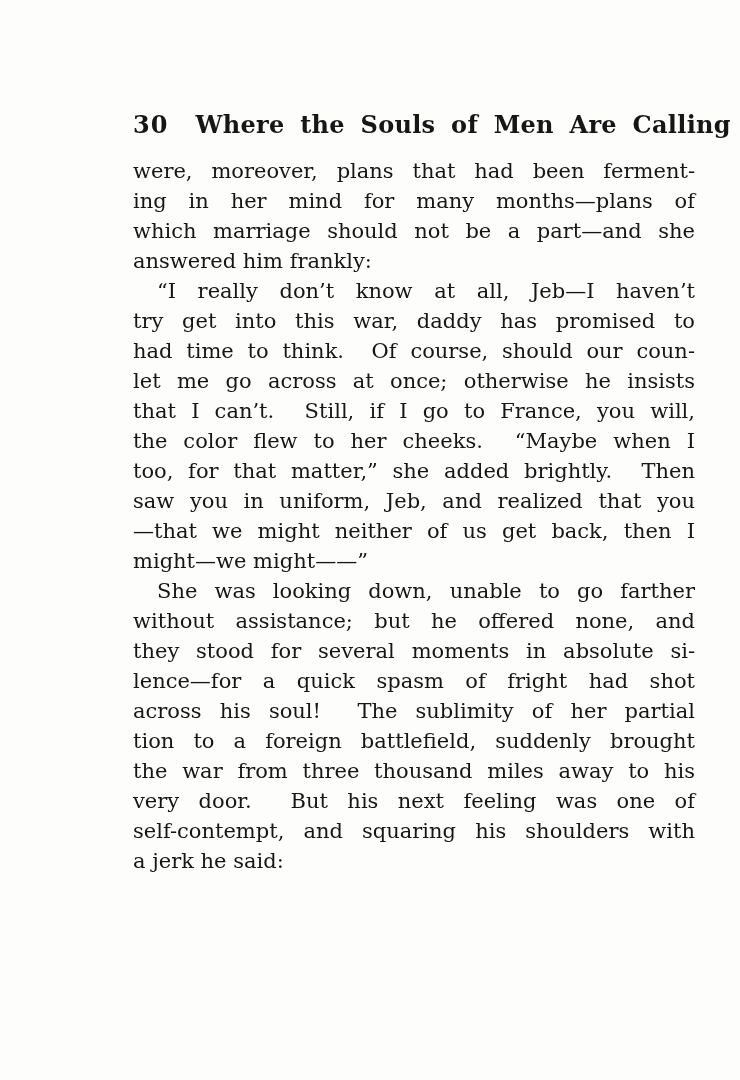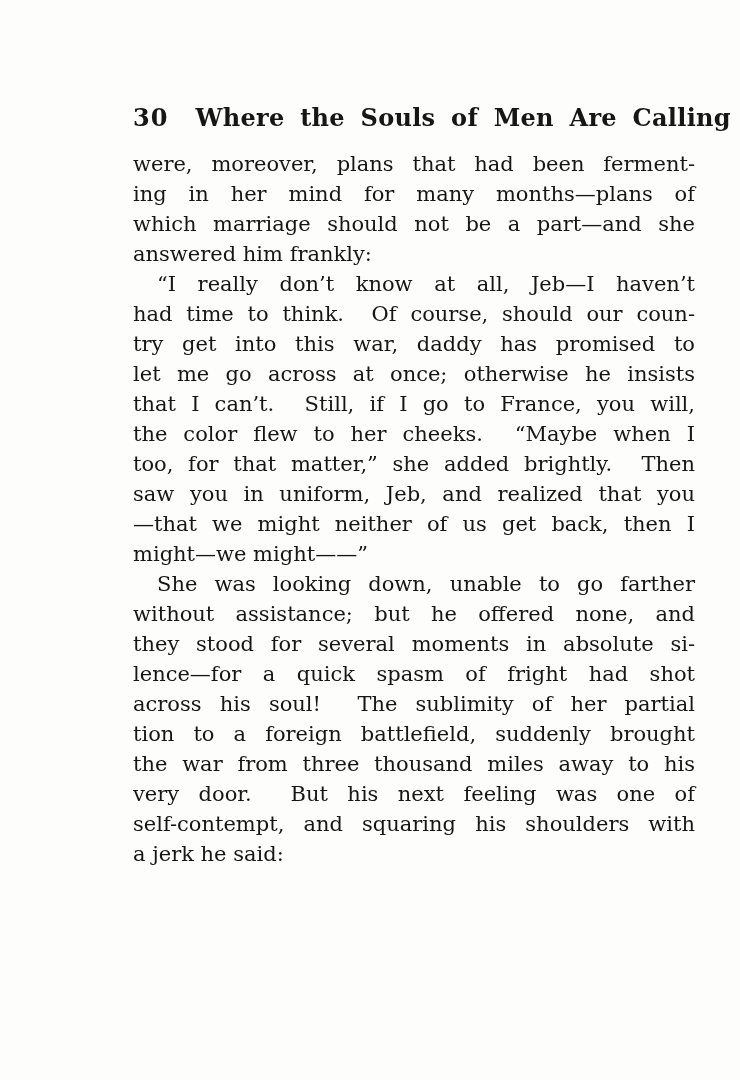--- a/index.html
+++ b/index.html
@@ -8,21 +8,21 @@
     position: relative;
     width: 740px;
     height: 1080px;
     background: #fdfdfb;
     overflow: hidden;
     color: #161616;
   }
   .content {
     position: absolute;
     left: 133px;
-    top: 104px;
+    top: 111px;
     width: 562px;
   }
   .header {
     display: flex;
     align-items: baseline;
     font-family: "DejaVu Serif", serif;
     font-weight: bold;
     font-size: 24px;
     line-height: 28px;
     margin-bottom: 17px;
@@ -63,22 +63,22 @@
       <span class="page-number">30</span>
       <span class="running-title">Where the Souls of Men Are Calling</span>
     </div>
 
     <div class="body-text">
       <div class="line">were, moreover, plans that had been ferment-</div>
       <div class="line">ing in her mind for many months—plans of</div>
       <div class="line">which marriage should not be a part—and she</div>
       <div class="line end">answered him frankly:</div>
       <div class="line indent">“I really don’t know at all, Jeb—I haven’t</div>
+      <div class="line">try get into this war, daddy has promised to</div>
       <div class="line">had time to think.&nbsp; Of course, should our coun-</div>
-      <div class="line">try get into this war, daddy has promised to</div>
       <div class="line">let me go across at once; otherwise he insists</div>
       <div class="line">that I can’t.&nbsp; Still, if I go to France, you will,</div>
       <div class="line">the color flew to her cheeks.&nbsp; “Maybe when I</div>
       <div class="line">too, for that matter,” she added brightly.&nbsp; Then</div>
       <div class="line">saw you in uniform, Jeb, and realized that you</div>
       <div class="line">—that we might neither of us get back, then I</div>
       <div class="line end">might—we might——”</div>
       <div class="line indent">She was looking down, unable to go farther</div>
       <div class="line">without assistance; but he offered none, and</div>
       <div class="line">they stood for several moments in absolute si-</div>

